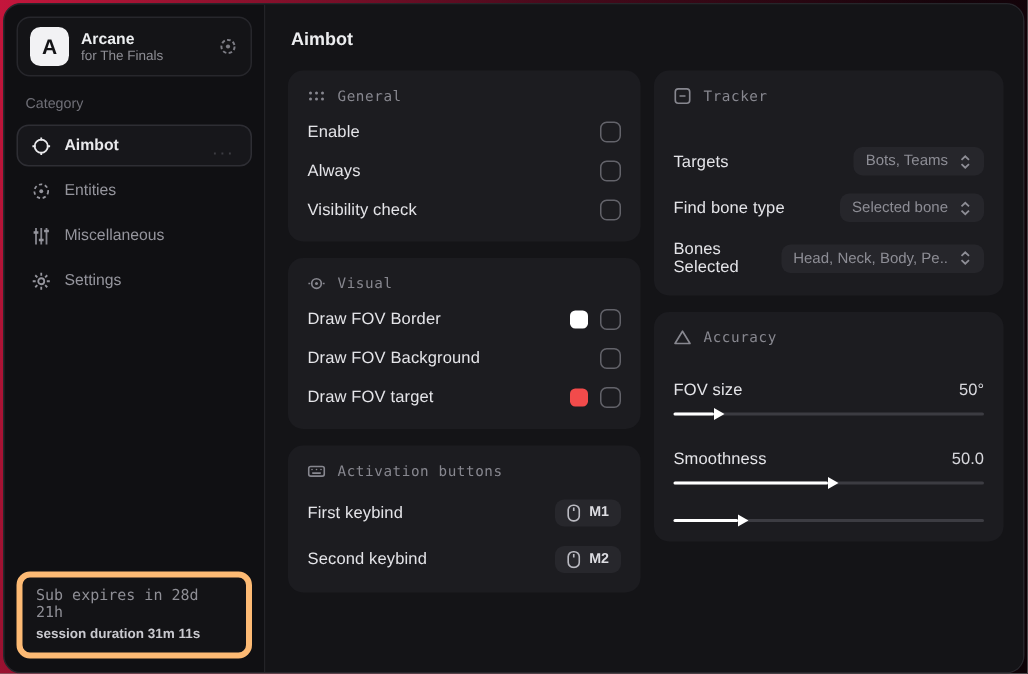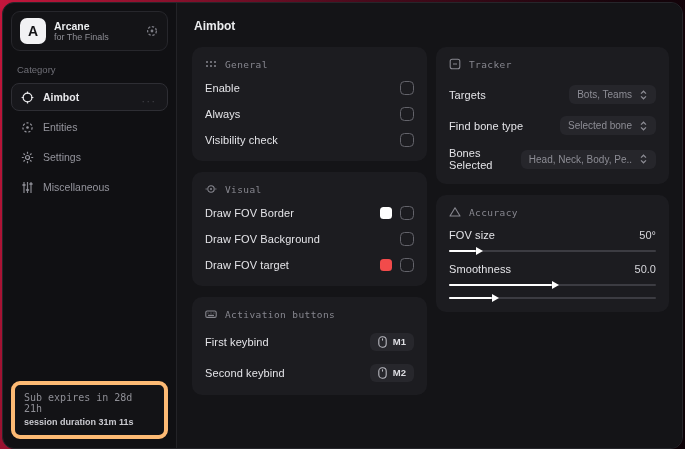--- a/index.html
+++ b/index.html
@@ -86,21 +86,21 @@
     color:#dddde2; font-size:9.5px; font-weight:bold;
   }
   .keybtn .micon { width:9px; height:12px; color:#b9b9c0; }
   .dropdown {
     display:flex; align-items:center; gap:7px;
     background:#26262b; border-radius:6px; padding:4px 8px;
     color:#8d8d95; font-size:10px; max-width:142px;
   }
   .dropdown .dtext { white-space:nowrap; overflow:hidden; text-overflow:ellipsis; }
   .dropdown .dicon { width:9px; height:10px; color:#8d8d95; flex:0 0 9px; }
-  .slider-group { margin-top:11px; }
+  .slider-group { margin-top:23px; }
   .slider-top { display:flex; justify-content:space-between; align-items:center; }
   .slider-value { font-size:11px; color:#d6d6db; }
   .slider-track { position:relative; height:2px; background:#3c3c42; border-radius:2px; margin-top:9px; }
   .slider-fill { position:absolute; left:0; top:0; height:2px; background:#ffffff; border-radius:2px; }
   .slider-fill::after {
     content:""; position:absolute; right:-7px; top:50%; transform:translateY(-50%);
     border-left:7px solid #ffffff; border-top:4px solid transparent; border-bottom:4px solid transparent;
   }
   svg { display:block; }
 </style>
@@ -142,34 +142,34 @@
           <svg viewBox="0 0 13 13" fill="none" stroke="currentColor" stroke-width="1.2">
             <circle cx="6.5" cy="6.5" r="4.6" stroke-dasharray="2.2 1.8"></circle>
               <circle cx="6.5" cy="6.5" r="1.3" fill="currentColor" stroke="none"></circle>
           </svg>
         </span>
         <span>Entities</span>
       </div>
       <div class="nav-item">
         <span class="nicon">
           <svg viewBox="0 0 13 13" fill="none" stroke="currentColor" stroke-width="1.2">
+            <path d="M3 1v11M6.5 1v11M10 1v11" opacity="0.9"></path>
+              <path d="M1.4 4h3.2M4.9 9h3.2M8.4 3h3.2" stroke-width="1.6"></path>
+          </svg>
+        </span>
+        <span>Miscellaneous</span>
+      </div>
+      <div class="nav-item">
+        <span class="nicon">
+          <svg viewBox="0 0 13 13" fill="none" stroke="currentColor" stroke-width="1.2">
             <circle cx="6.5" cy="6.5" r="2"></circle>
             <path d="M6.5 0.8v2M6.5 10.2v2M0.8 6.5h2M10.2 6.5h2M2.5 2.5l1.4 1.4M9.1 9.1l1.4 1.4M10.5 2.5L9.1 3.9M3.9 9.1l-1.4 1.4"></path>
           </svg>
         </span>
         <span>Settings</span>
-      </div>
-      <div class="nav-item">
-        <span class="nicon">
-          <svg viewBox="0 0 13 13" fill="none" stroke="currentColor" stroke-width="1.2">
-            <path d="M3 1v11M6.5 1v11M10 1v11" opacity="0.9"></path>
-              <path d="M1.4 4h3.2M4.9 9h3.2M8.4 3h3.2" stroke-width="1.6"></path>
-          </svg>
-        </span>
-        <span>Miscellaneous</span>
       </div>
     </div>
 
     <div class="sub-card">
       <div class="sub-line1">Sub expires in 28d 21h</div>
       <div class="sub-line2">session duration 31m 11s</div>
     </div>
   </div>
 
   <div class="main">
@@ -280,21 +280,21 @@
         <div class="panel">
           <div class="panel-head">
             <span class="picon">
               <svg viewBox="0 0 12 12" fill="none" stroke="currentColor" stroke-width="1.1">
                 <rect x="1.2" y="1.2" width="9.6" height="9.6" rx="2"></rect>
                   <path d="M4 6h4"></path>
               </svg>
             </span>
             <span>Tracker</span>
           </div>
-          <div class="row" style="margin-top:15px;">
+          <div class="row" style="margin-top:28px;">
             <span class="row-label">Targets</span>
             <span class="dropdown">
               <span class="dtext">Bots, Teams</span>
               <span class="dicon">
                 <svg viewBox="0 0 9 10" fill="none" stroke="currentColor" stroke-width="1.2">
                   <path d="M2 3.6L4.5 1.2 7 3.6M2 6.4L4.5 8.8 7 6.4"></path>
                 </svg>
               </span>
             </span>
           </div>

